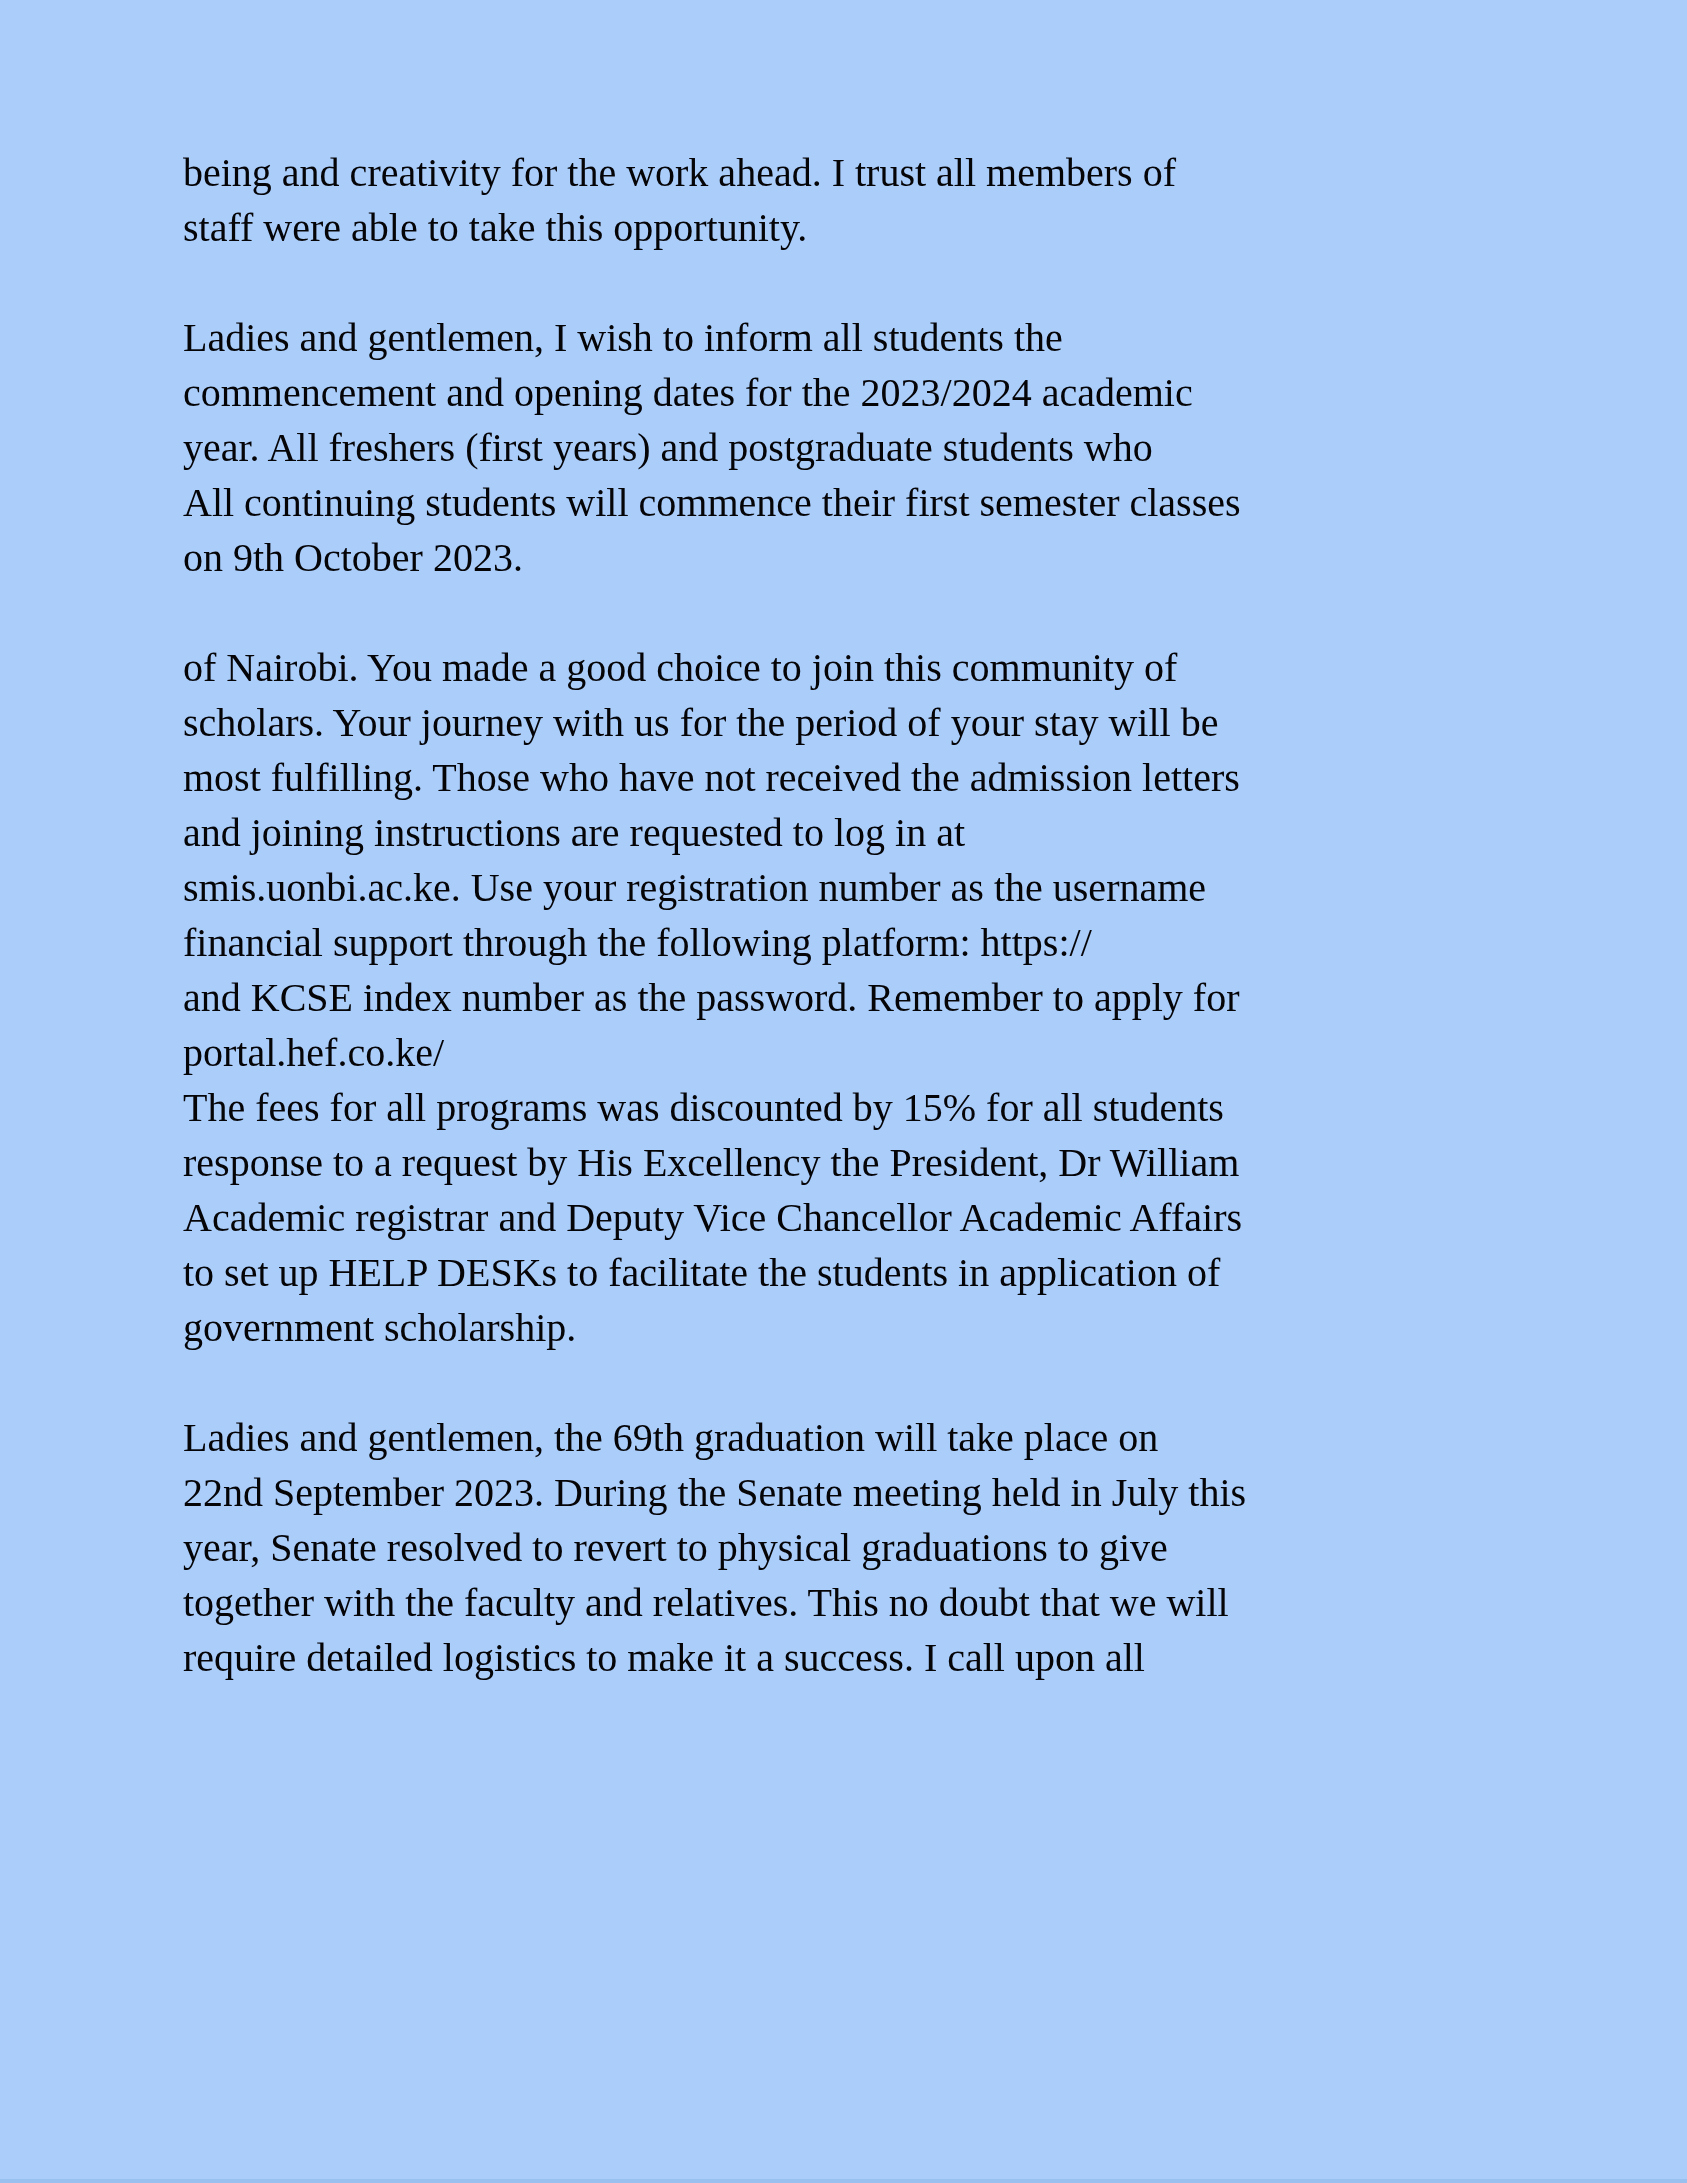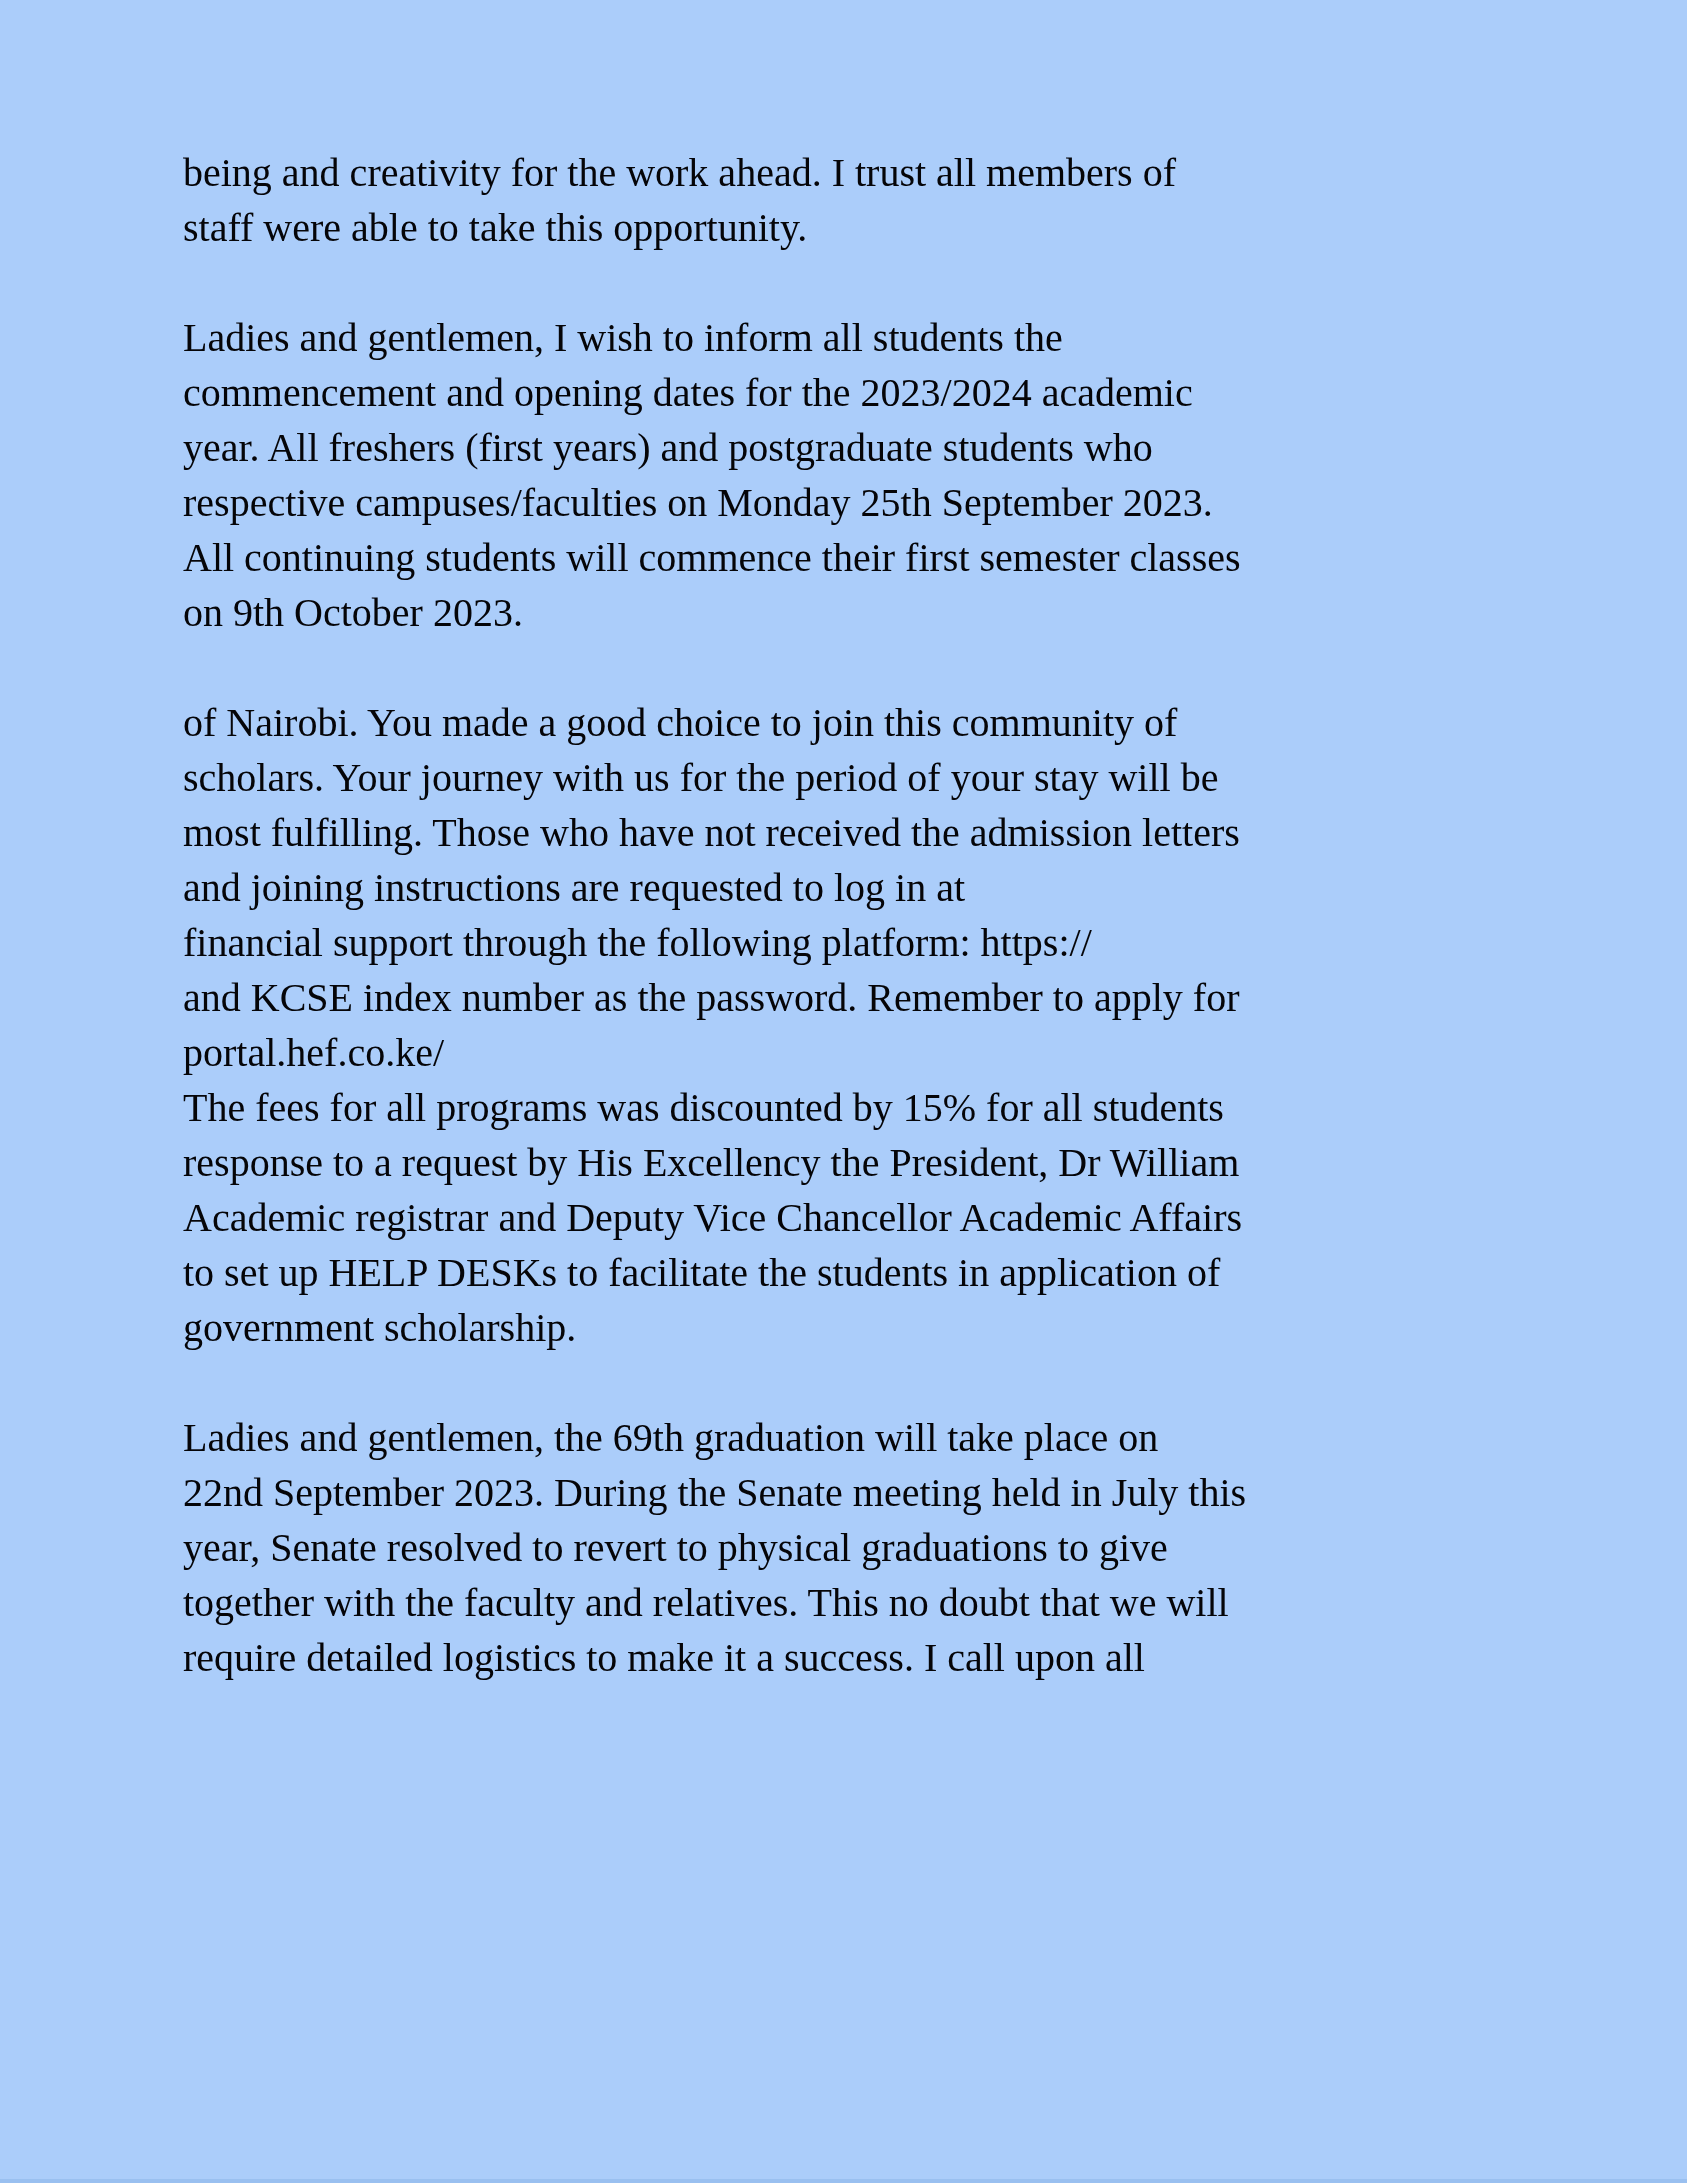--- a/index.html
+++ b/index.html
@@ -50,29 +50,29 @@
 <div class="page">
   <div class="content" id="letter-content" style="color: rgb(5, 5, 8);">
       <div class="paragraph">
         <div class="line">being and creativity for the work ahead. I trust all members of</div>
         <div class="line">staff were able to take this opportunity.</div>
       </div>
       <div class="paragraph">
         <div class="line">Ladies and gentlemen, I wish to inform all students the</div>
         <div class="line">commencement and opening dates for the 2023/2024 academic</div>
         <div class="line">year. All freshers (first years) and postgraduate students who</div>
-        <div class="line">respective campuses/faculties on Monday 25th September 2023.</div>
         <div class="line">All continuing students will commence their first semester classes</div>
         <div class="line">on 9th October 2023.</div>
       </div>
       <div class="paragraph">
         <div class="line">of Nairobi. You made a good choice to join this community of</div>
         <div class="line">scholars. Your journey with us for the period of your stay will be</div>
         <div class="line">most fulfilling. Those who have not received the admission letters</div>
         <div class="line">and joining instructions are requested to log in at</div>
+        <div class="line">smis.uonbi.ac.ke. Use your registration number as the username</div>
         <div class="line">financial support through the following platform: https://</div>
         <div class="line">and KCSE index number as the password. Remember to apply for</div>
         <div class="line">portal.hef.co.ke/</div>
         <div class="line">The fees for all programs was discounted by 15% for all students</div>
         <div class="line">response to a request by His Excellency the President, Dr William</div>
         <div class="line">Academic registrar and Deputy Vice Chancellor Academic Affairs</div>
         <div class="line">to set up HELP DESKs to facilitate the students in application of</div>
         <div class="line">government scholarship.</div>
       </div>
       <div class="paragraph">

